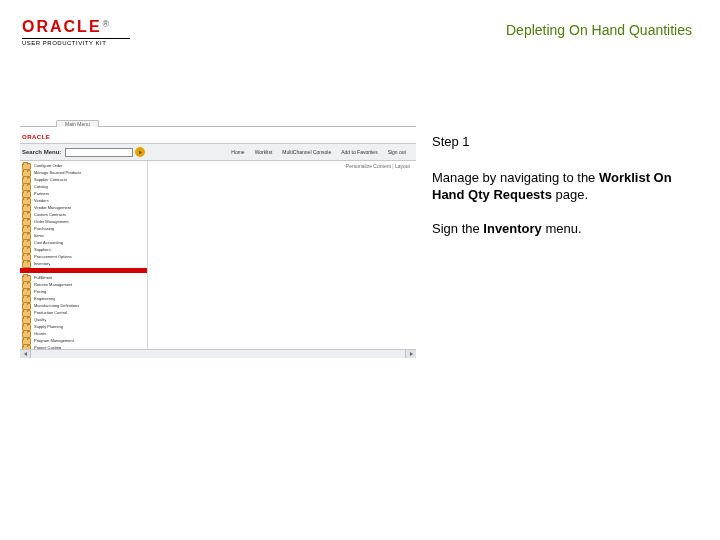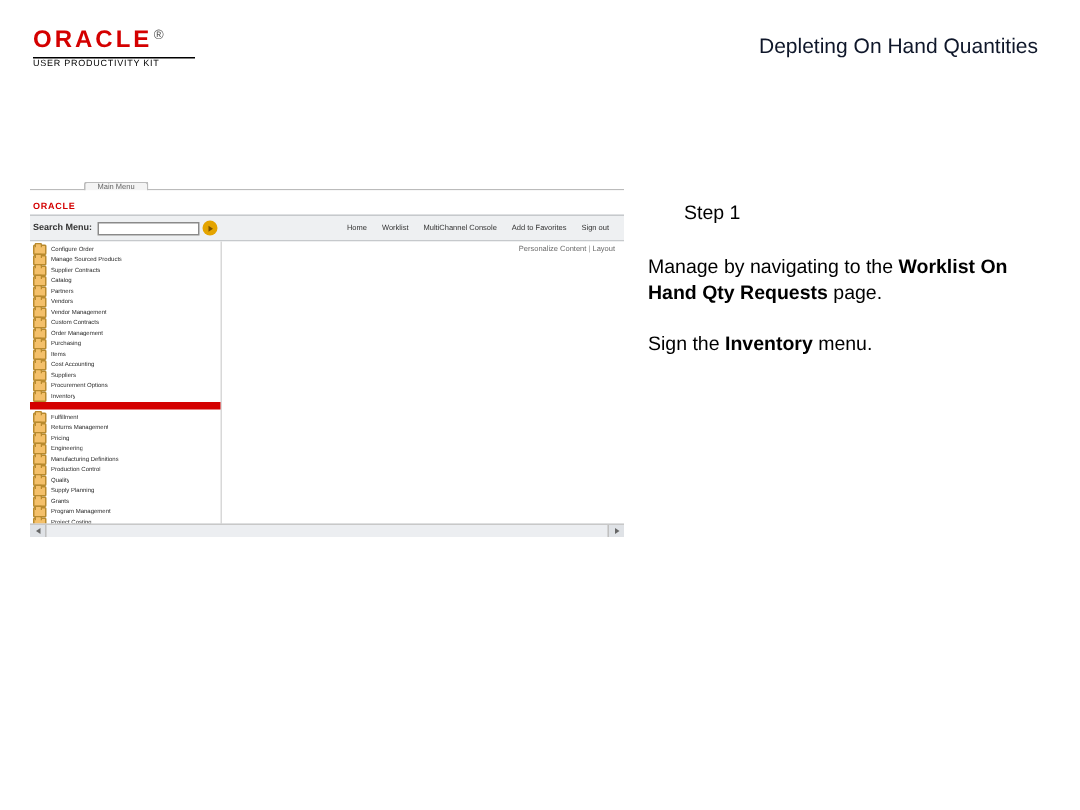--- a/index.html
+++ b/index.html
@@ -47,21 +47,21 @@
     font-size: 6px;
     letter-spacing: 0.5px;
     color: #000;
     margin-top: 1px;
   }
   .doc-title {
     position: absolute;
     top: 22px;
     right: 28px;
     font-size: 14px;
-    color: #0f172a;
+    color: #4d7c0f;
   }
   
   .shot {
     position: absolute;
     left: 20px;
     top: 114px;
     width: 396px;
     height: 244px;
     background: #fff;
   }
@@ -239,21 +239,20 @@
   .instr {
     position: absolute;
     left: 432px;
     top: 134px;
     width: 252px;
     font-size: 13px;
     line-height: 1.25;
   }
   .instr .step {
     margin-bottom: 20px;
-    margin-left: 24px;
   }
   .instr p { margin: 0 0 18px 0; }
 </style>
 </head>
 <body>
 
 <div class="page">
 
   <div class="logo">
     <div>

